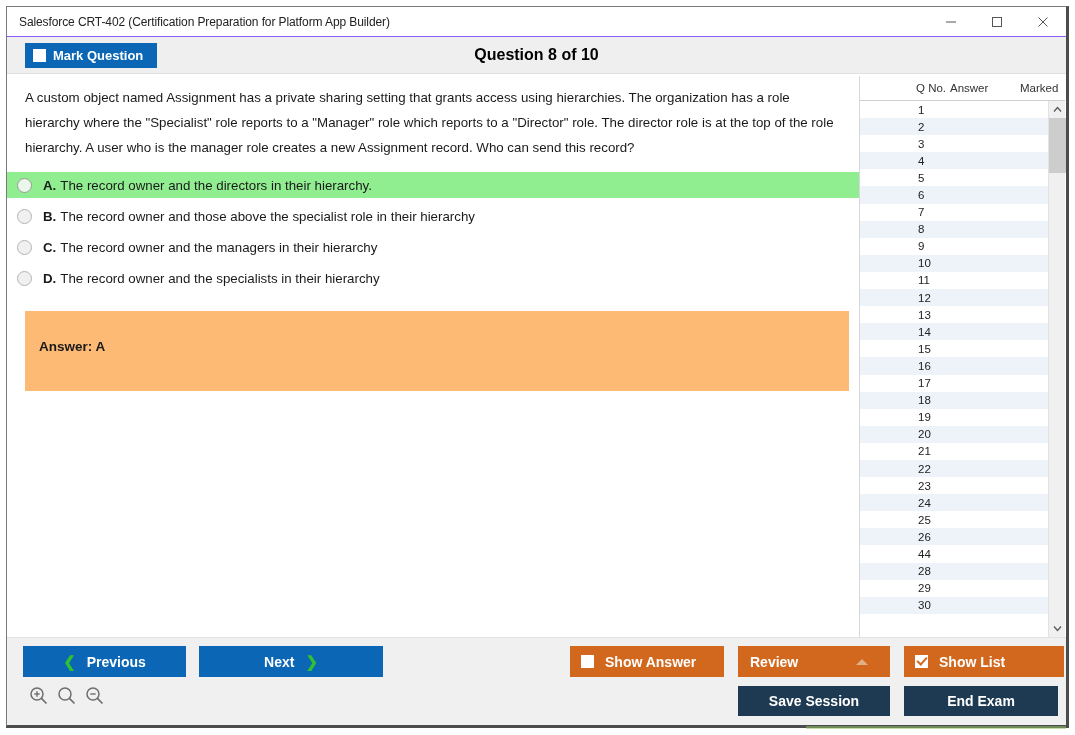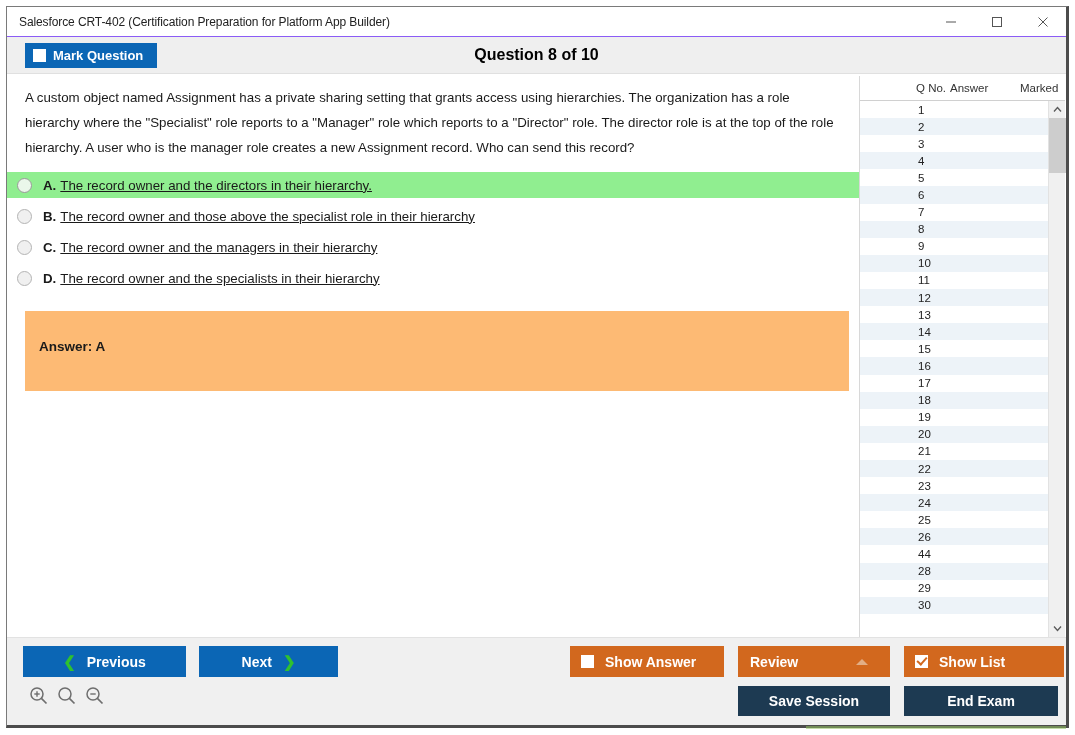--- a/index.html
+++ b/index.html
@@ -149,21 +149,20 @@
   .option-row.correct .radio { background: #eaf7ea; border-color: #9a9a9a; }
   .opt-letter {
     font-size: 13.3px;
     font-weight: bold;
     color: #1a1a1a;
     margin-right: 4px;
   }
   .opt-text {
     font-size: 13.3px;
     color: #1a1a1a;
-    text-decoration: underline;
   }
 
   #answer-box {
     margin: 20px 10px 0 18px;
     background: #fdba74;
     height: 80px;
     padding: 28px 0 0 14px;
   }
   #answer-box-text {
     font-size: 13.5px;
@@ -258,21 +257,21 @@
     border: none;
     font-family: "Liberation Sans", sans-serif;
     font-weight: bold;
   }
   .btn-blue { background: #0b66b5; font-weight: bold; }
   .btn-orange { background: #d2681e; }
   .btn-navy { background: #1d3a52; }
   .chev { color: #2fc12f; font-size: 15px; font-weight: bold; }
 
   #btn-previous { left: 16px;  top: 8px;  width: 163px; height: 31px; gap: 11px; }
-  #btn-next     { left: 192px; top: 8px;  width: 139px; height: 31px; gap: 11px; }
+  #btn-next     { left: 192px; top: 8px;  width: 184px; height: 31px; gap: 11px; }
   #btn-show-answer { left: 563px; top: 8px; width: 154px; height: 31px; justify-content: flex-start; padding-left: 11px; gap: 11px; }
   #btn-review      { left: 731px; top: 8px; width: 152px; height: 31px; justify-content: flex-start; padding-left: 12px; }
   #btn-show-list   { left: 897px; top: 8px; width: 160px; height: 31px; justify-content: flex-start; padding-left: 11px; gap: 11px; }
   #btn-save-session{ left: 731px; top: 48px; width: 152px; height: 30px; }
   #btn-end-exam    { left: 897px; top: 48px; width: 154px; height: 30px; }
 
   #review-caret {
     position: absolute;
     right: 22px;
     top: 50%;

